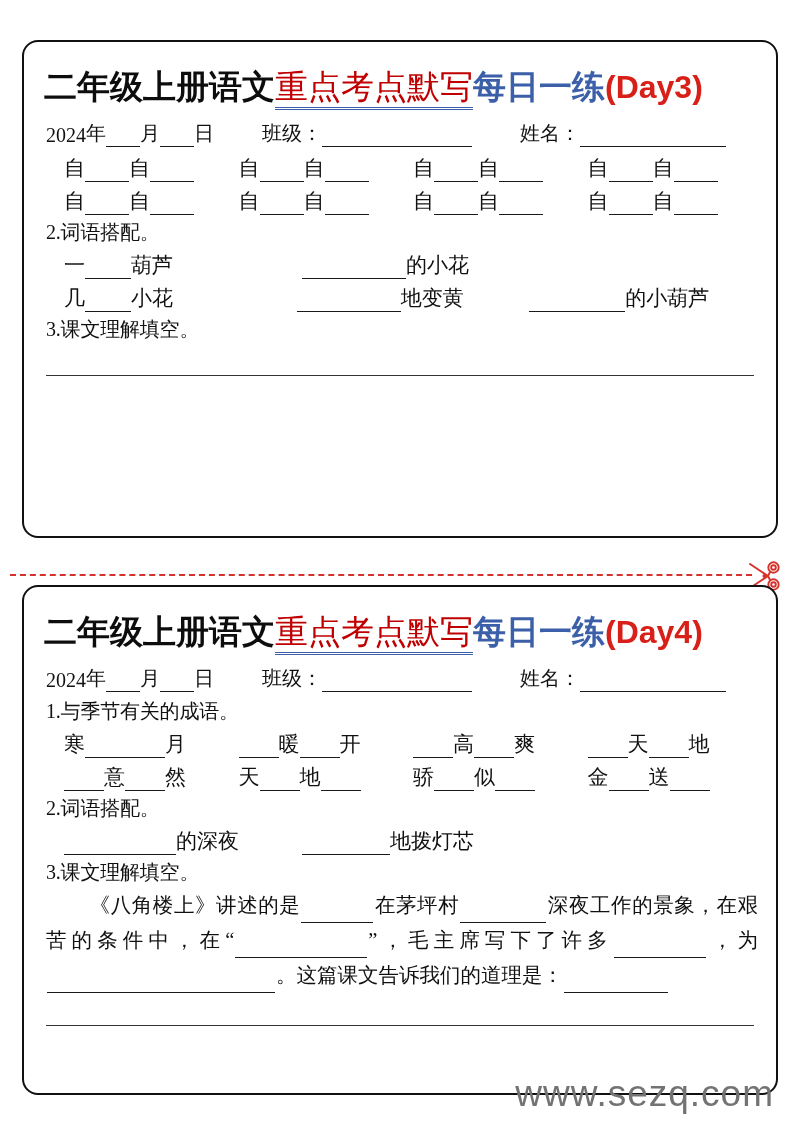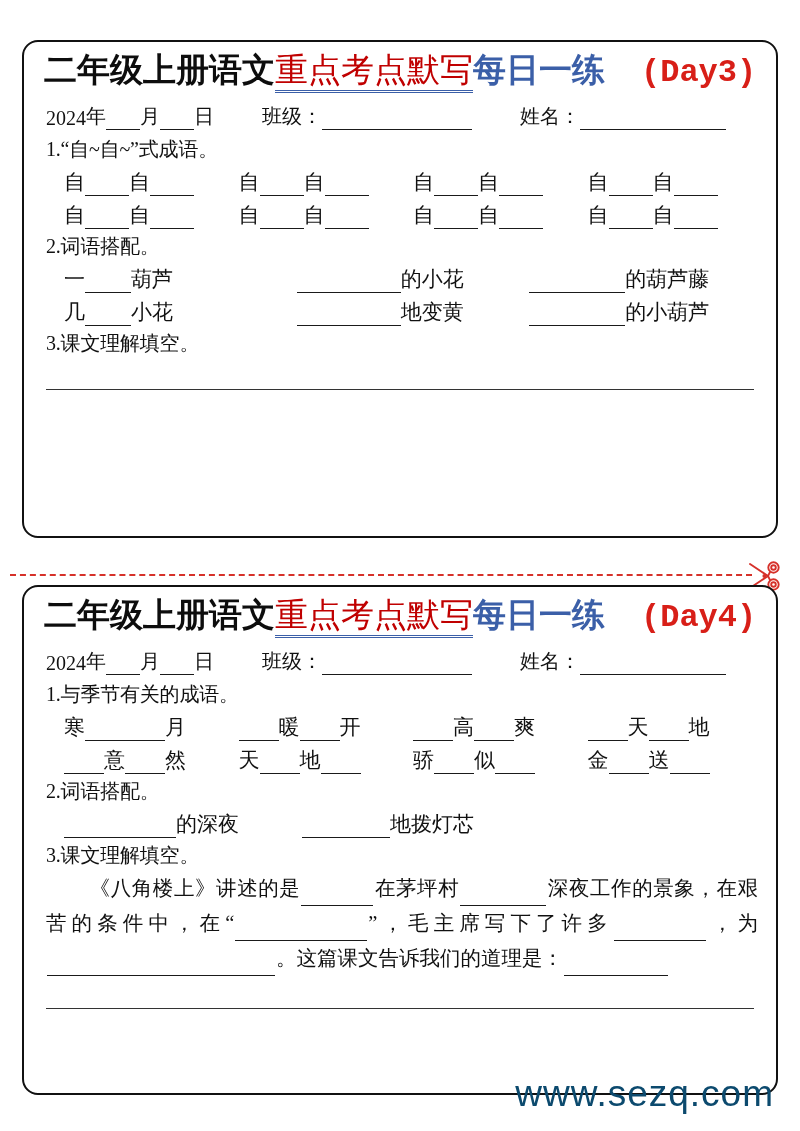--- a/index.html
+++ b/index.html
@@ -59,27 +59,27 @@
     font-size: 33px;
     color: #c00000;
     border-bottom: 3px double #3b5fa8;
     padding-bottom: 1px;
   }
   .t-blue {
     font-family: "Liberation Serif", "DejaVu Serif", serif;
     font-weight: 700;
     font-size: 33px;
     color: #3b5fa8;
+    margin-top: 17px;
   }
   .t-red {
-    font-family: Liberation Mono, monospace;
+    font-family: Liberation Sans, sans-serif;
     font-weight: 700;
     font-size: 32px;
     color: #d81f18;
-    margin-left: 36px;
   }
 
   
   .meta-row {
     display: flex;
     align-items: center;
     font-size: 20px;
     color: #111;
     padding: 8px 2px 2px 8px;
     white-space: nowrap;
@@ -165,21 +165,21 @@
     top: -2px;
   }
 
   
   .watermark {
     position: absolute;
     right: 26px;
     bottom: 16px;
     font-family: "Liberation Sans", "DejaVu Sans", sans-serif;
     font-size: 37px;
-    color: #0c4a6e;
+    color: #737373;
     letter-spacing: 1px;
     pointer-events: none;
     user-select: none;
   }
 </style>
 </head>
 <body>
 
 <div class="page">
 
@@ -206,21 +206,20 @@
         <span>班级：</span>
         <span class="blank" style="width:150px"></span>
       </span>
       <span class="sp48"></span>
       <span class="seg">
         <span>姓名：</span>
         <span class="blank" style="width:146px"></span>
       </span>
     </div>
 
-    <div class="q-head">1.“自~自~”式成语。</div>
 
     <div class="grid-row cols4">
       <span class="cell">
           <span>自</span>
           <span class="blank" style="width:44px"></span>
           <span>自</span>
           <span class="blank" style="width:44px"></span>
         </span>
       <span class="cell">
           <span>自</span>
@@ -273,24 +272,20 @@
 
     <div class="grid-row cols3">
       <span class="cell">
           <span>一</span>
           <span class="blank" style="width:46px"></span>
           <span>葫芦</span>
         </span>
       <span class="cell">
           <span class="blank" style="width:104px"></span>
           <span>的小花</span>
-        </span>
-      <span class="cell">
-          <span class="blank" style="width:96px"></span>
-          <span>的葫芦藤</span>
         </span>
     </div>
 
     <div class="grid-row cols3">
       <span class="cell">
           <span>几</span>
           <span class="blank" style="width:46px"></span>
           <span>小花</span>
         </span>
       <span class="cell">

